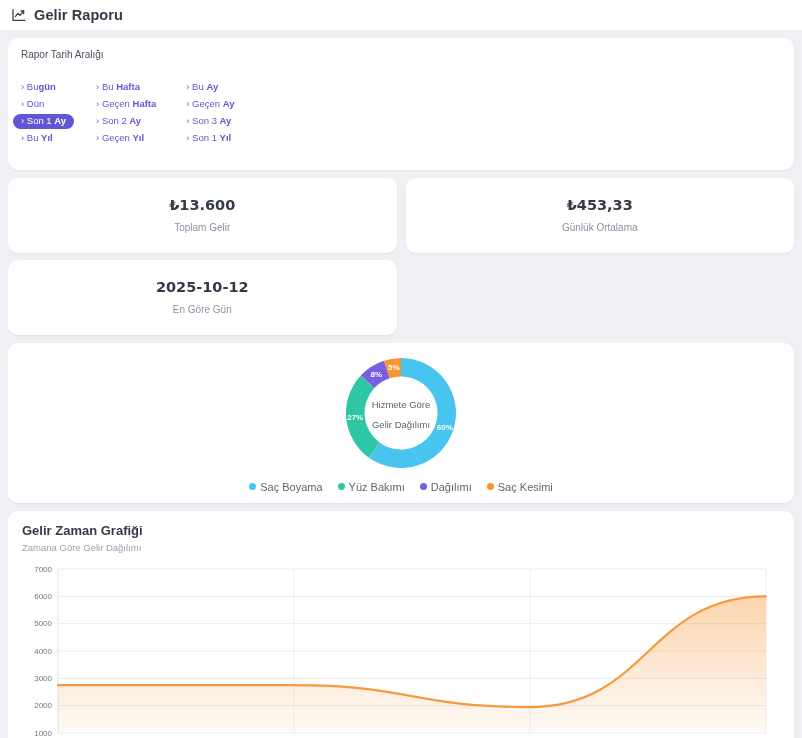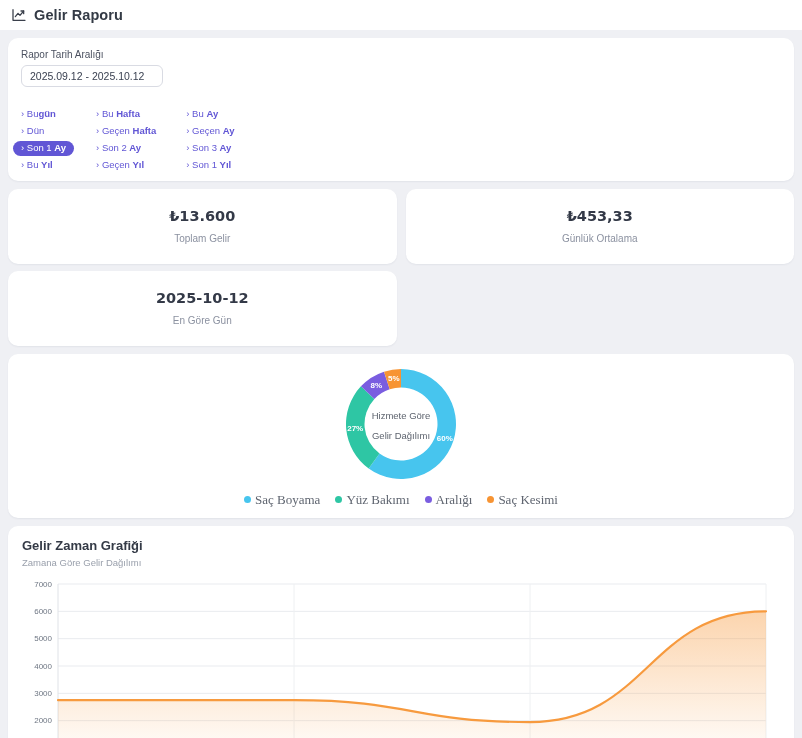--- a/index.html
+++ b/index.html
@@ -21,21 +21,21 @@
   .topbar svg { display:block; }
 
   .wrap { padding:8px 8px 0 8px; }
 
   .card {
     background:#fff; border-radius:10px;
     box-shadow:0 1px 2px rgba(25,30,60,.06);
   }
 
   
-  .filter-card { padding:11px 13px 8px 13px; margin-bottom:8px; }
+  .filter-card { padding:11px 13px 24px 13px; margin-bottom:8px; }
   .filter-label { display:block; font-size:10px; color:#4b5160; margin-bottom:5px; }
   .date-input {
     width:142px; padding:4px 8px; font-size:10.5px; color:#3b4252;
     border:1px solid #d9dbe3; border-radius:6px; background:#fff; outline:none;
     font-family:"Liberation Sans","DejaVu Sans",sans-serif;
   }
   .quick-links {
     margin-top:20px; margin-left:-8px;
     display:grid; grid-auto-flow:column;
     grid-template-rows:repeat(4,auto);
@@ -63,21 +63,21 @@
   .stat-label { font-size:10px; color:#8b91a0; }
 
   
   .donut-card {
     margin-bottom:8px; padding:9px 0 10px 0;
     display:flex; flex-direction:column; align-items:center;
   }
   .legend { display:flex; gap:15px; margin-top:5px; align-items:center; }
   .legend-item { display:flex; align-items:center; gap:4px; cursor:pointer; }
   .legend-dot { width:7px; height:7px; border-radius:50%; }
-  .legend-label { font-size:13px; color:#5f6570;font-family:Liberation Serif, serif; }
+  .legend-label { font-size:11px; color:#5f6570; }
 
   
   .chart-card { padding:12px 14px 8px 14px; margin-bottom:8px; }
   .chart-title { font-size:13px; font-weight:700; color:#343a46; }
   .chart-subtitle { font-size:9.5px; color:#9aa0ac; margin-top:4px; }
   .line-chart { width:100%; display:block; margin-top:8px; }
 
   .donut-center { font-size:9.5px; fill:#5d636e; }
   .pct { font-size:8px; font-weight:700; fill:#fff; }
   .tick { font-size:8px; fill:#6e7683; }
@@ -93,21 +93,20 @@
       <path d="M15 6 H19 V10"></path>
     </svg>
   </span>
   <h1>Gelir Raporu</h1>
 </header>
 
 <div class="wrap">
 
   <section class="card filter-card">
     <label class="filter-label">Rapor Tarih Aralığı</label>
-    <input class="date-input" type="text" readonly="" value="2025.09.12 - 2025.10.12" style="">
     <nav class="quick-links" id="quickLinks">
         <a class="ql"><span>› </span>Bu<b>gün</b></a>
         <a class="ql"><span>› </span>Dün</a>
         <a class="ql selected"><span>› </span>Son 1 <b>Ay</b></a>
         <a class="ql"><span>› </span>Bu <b>Yıl</b></a>
         <a class="ql"><span>› </span>Bu <b>Hafta</b></a>
         <a class="ql"><span>› </span>Geçen <b>Hafta</b></a>
         <a class="ql"><span>› </span>Son 2 <b>Ay</b></a>
         <a class="ql"><span>› </span>Geçen <b>Yıl</b></a>
         <a class="ql"><span>› </span>Bu <b>Ay</b></a>
@@ -149,21 +148,21 @@
         <span class="legend-item">
           <span class="legend-dot" style="background: rgb(71, 197, 238);"></span>
           <span class="legend-label">Saç Boyama</span>
         </span>
         <span class="legend-item">
           <span class="legend-dot" style="background: rgb(46, 198, 164);"></span>
           <span class="legend-label">Yüz Bakımı</span>
         </span>
         <span class="legend-item">
           <span class="legend-dot" style="background: rgb(122, 93, 224);"></span>
-          <span class="legend-label">Aralığı</span>
+          <span class="legend-label">Dağılımı</span>
         </span>
         <span class="legend-item">
           <span class="legend-dot" style="background: rgb(247, 148, 51);"></span>
           <span class="legend-label">Saç Kesimi</span>
         </span>
       </div>
   </section>
 
   <section class="card chart-card">
     <h2 class="chart-title">Gelir Zaman Grafiği</h2>

